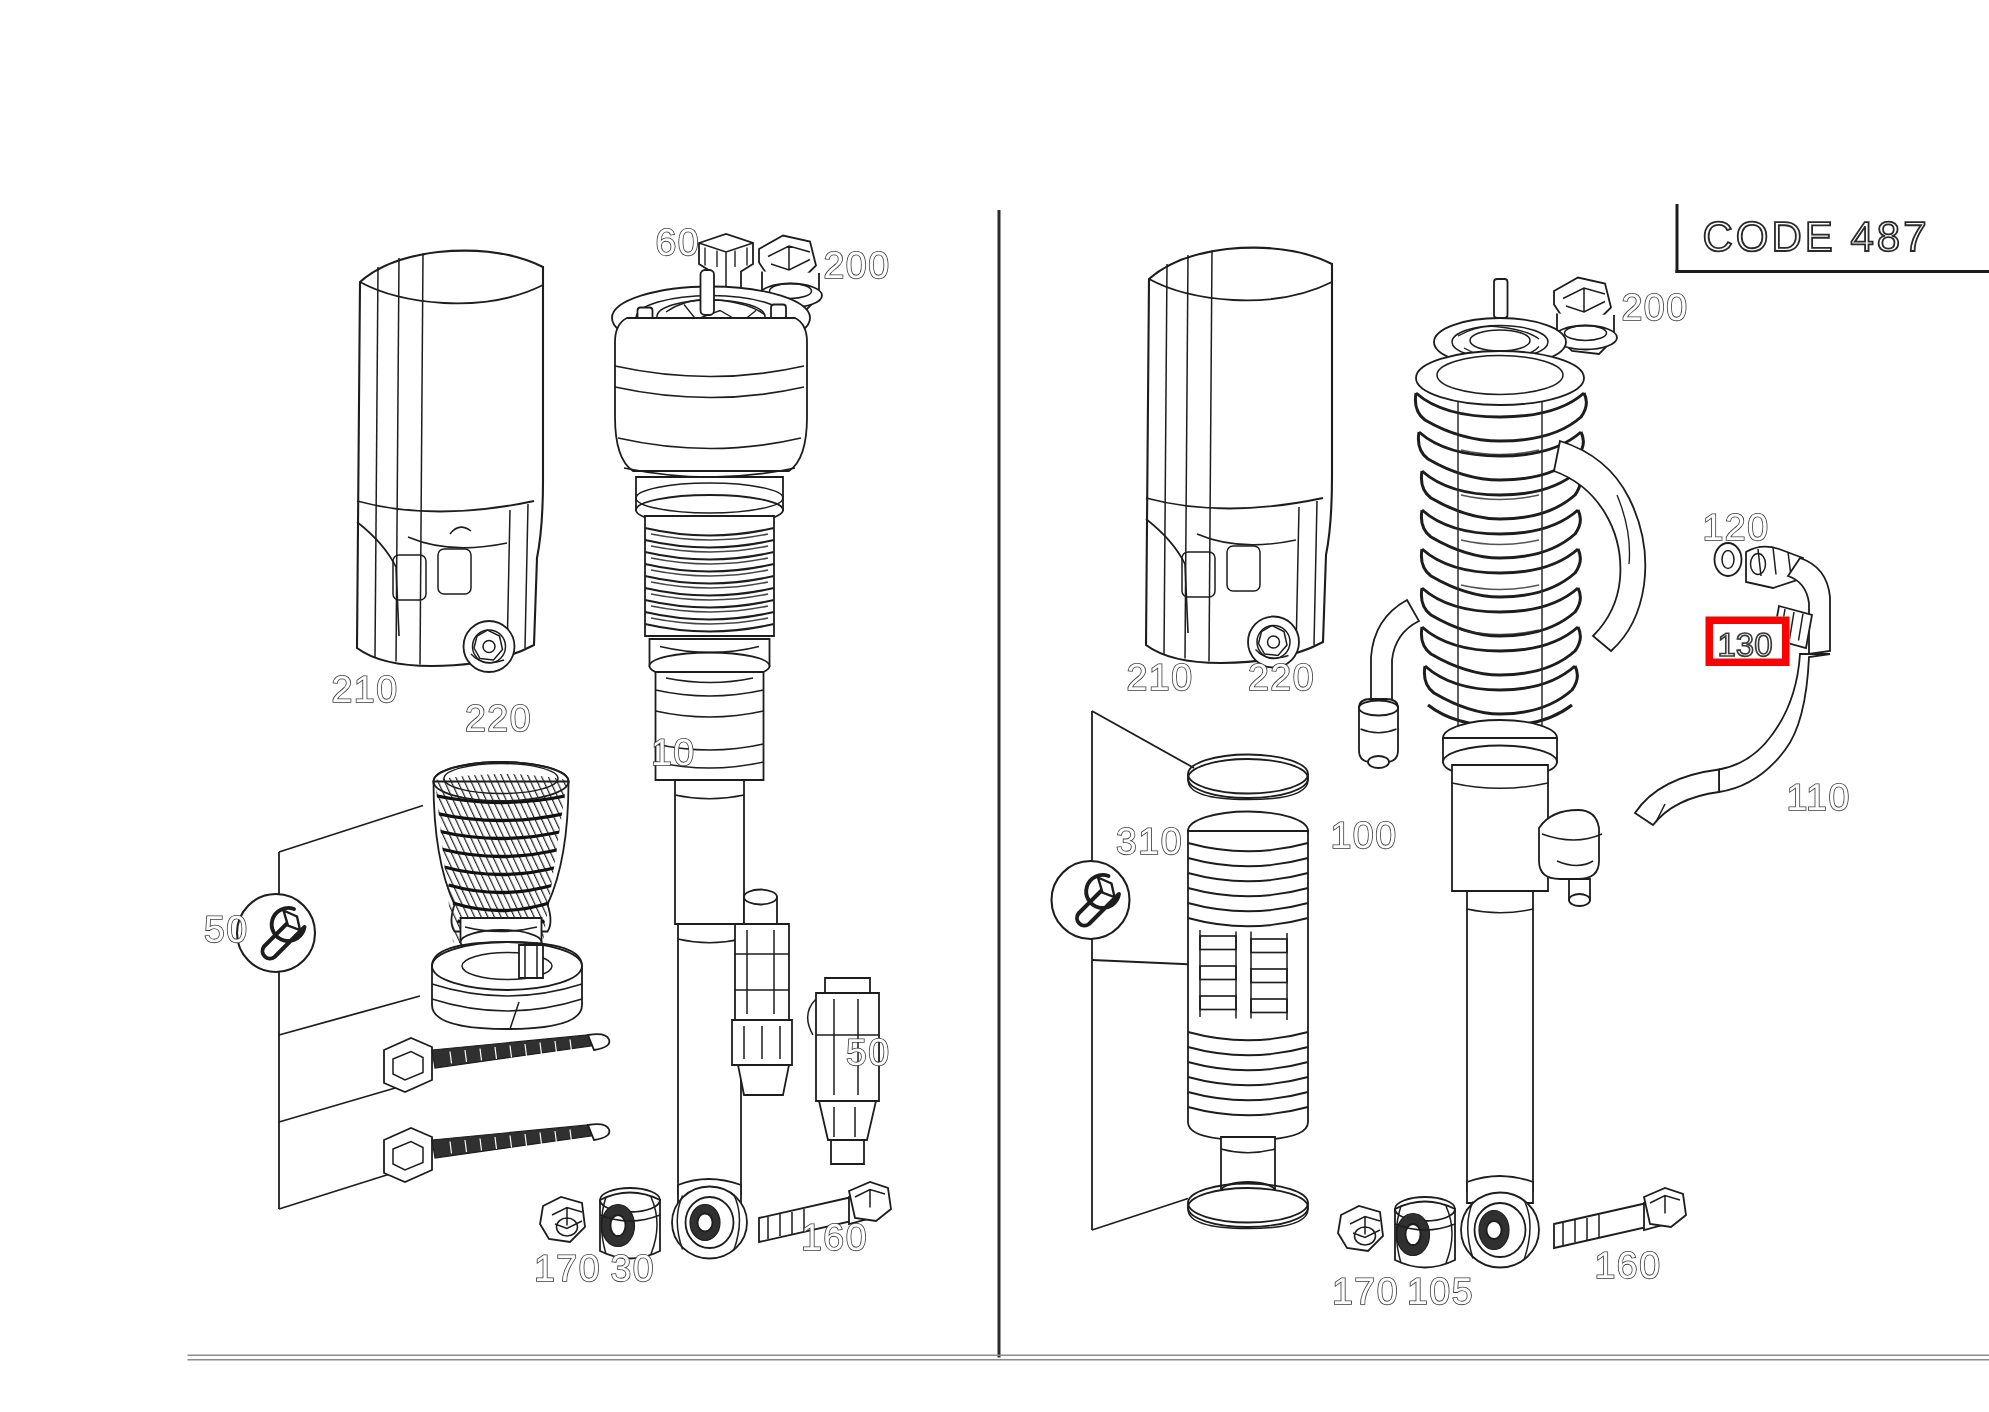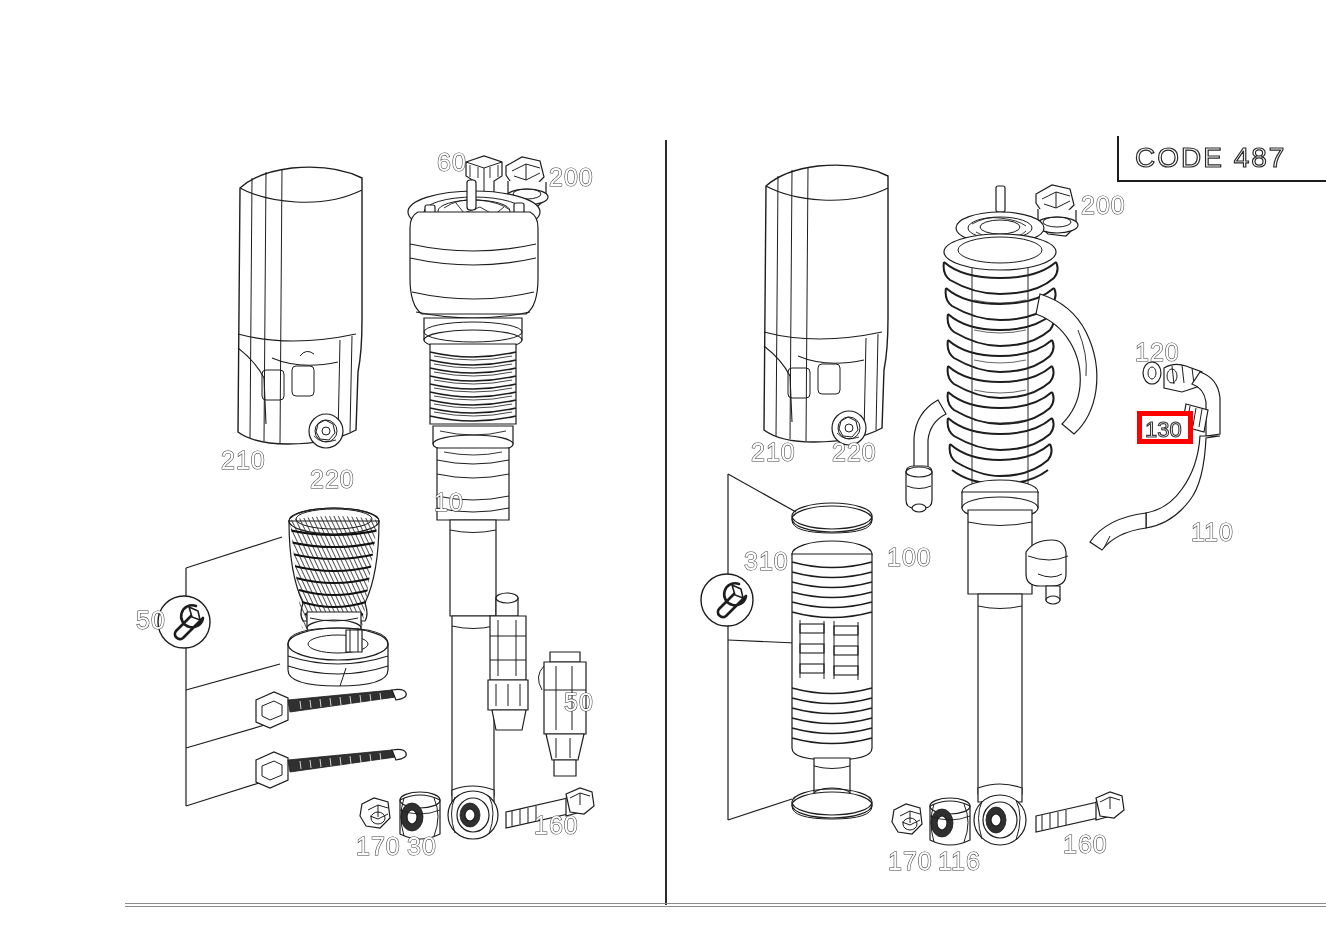--- a/index.html
+++ b/index.html
@@ -600,16 +600,16 @@
   <div class="lbl" style="left:534px;top:813px">160</div>
 
   <div class="lbl" style="left:1081px;top:193px">200</div>
   <div class="lbl" style="left:1135px;top:340px">120</div>
   <div class="lbl" style="left:751px;top:440px">210</div>
   <div class="lbl" style="left:832px;top:440px">220</div>
   <div class="lbl" style="left:1191px;top:520px">110</div>
   <div class="lbl" style="left:744px;top:549px">310</div>
   <div class="lbl" style="left:887px;top:545px">100</div>
   <div class="lbl" style="left:888px;top:849px">170</div>
-  <div class="lbl" style="left:938px;top:849px">116</div>
+  <div class="lbl" style="left:938px;top:849px">105</div>
   <div class="lbl" style="left:1063px;top:832px">160</div>
 
 </div>
 
 </body></html>

